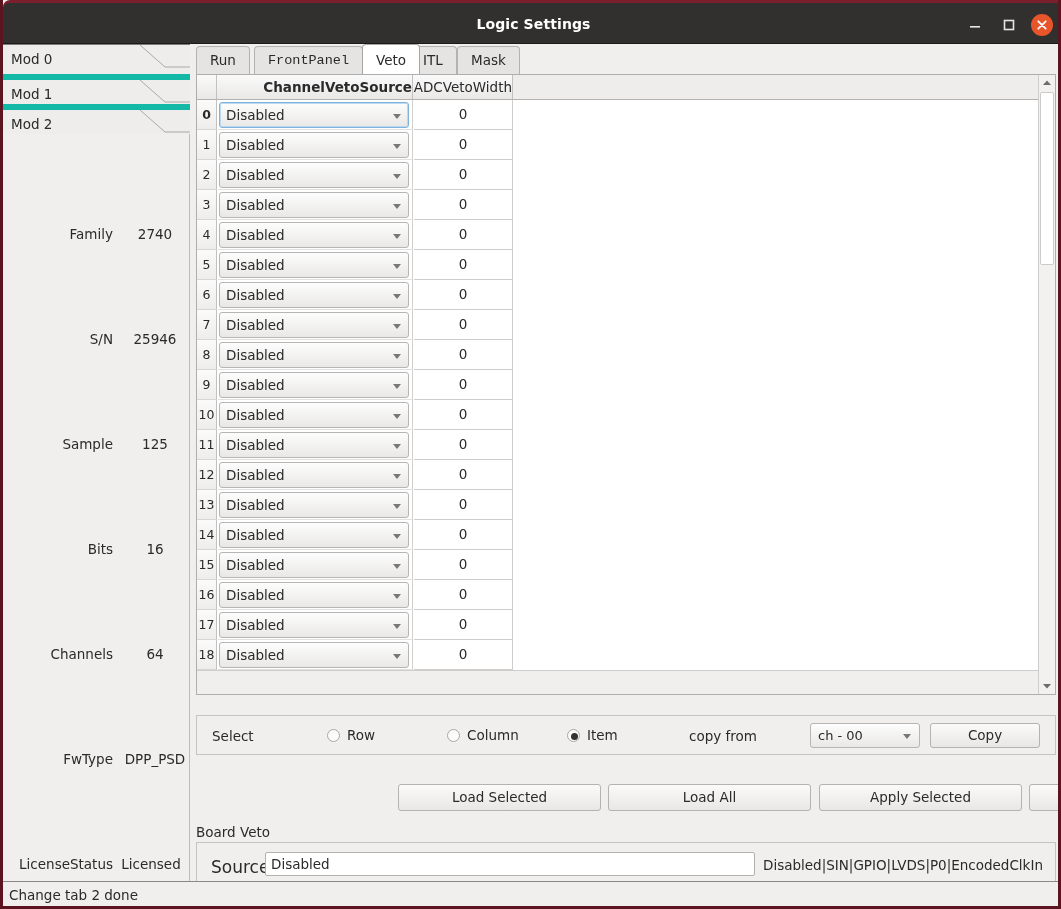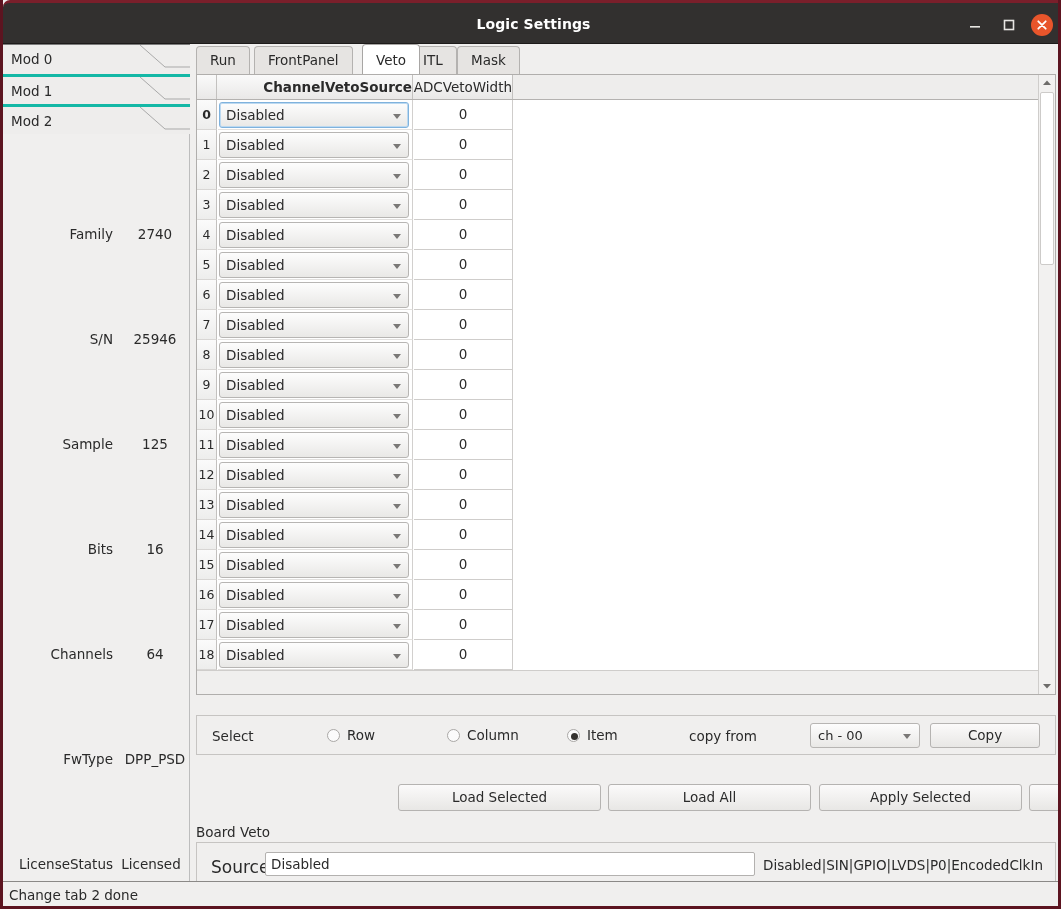--- a/index.html
+++ b/index.html
@@ -59,21 +59,21 @@
     position: absolute; left: 0; top: 44px;
     width: 187px; height: 837px;
     background: #f0efee;
     border-right: 1px solid #bdbdbd;
   }
   .modtab {
     position: relative;
     height: 30px;
     width: 187px;
     background: #eeedec;
-    border-top: 3px solid #14b8a6;
+    border-top: 6px solid #14b8a6;
     cursor: pointer;
     overflow: hidden;
   }
   .modtab:first-child { border-top: 1px solid #7b7b7b; }
   .modtab .lbl {
     position: absolute; left: 8px; top: 6px;
     font-size: 13.5px;
     color: #2a2a2a;
   }
   
@@ -493,21 +493,21 @@
         <span class="k" style="left:-14px;width:124px">LicenseStatus</span>
         <span class="v" style="left:110px;width:76px">Licensed</span>
       </div>
     </div>
   </div>
 
   <div id="main">
 
     <div id="tabbar">
       <div class="tab" style="left:5px;">Run</div>
-      <div class="tab" style="left:63px;">FrontPanel</div>
+      <div class="tab" style="left:63px;font-family:Liberation Mono, monospace;">FrontPanel</div>
       <div class="tab active" style="left:158px;">Veto</div>
       <div class="tab" style="left:218px;">ITL</div>
       <div class="tab" style="left:266px;">Mask</div>
     </div>
 
     <div id="tablewrap">
 
       <div id="thead">
         <div class="th" id="th-corner"></div>
         <div class="th" id="th-src">ChannelVetoSource</div>

